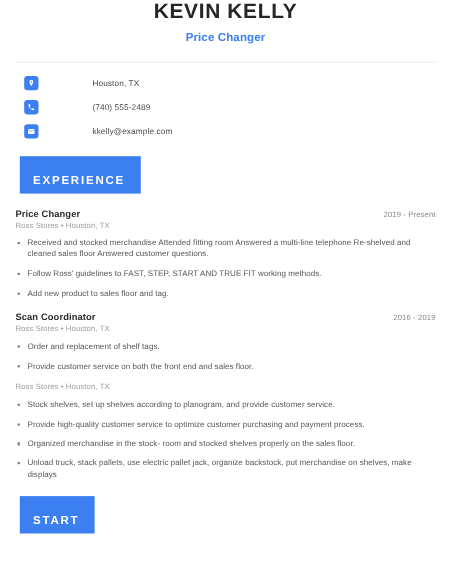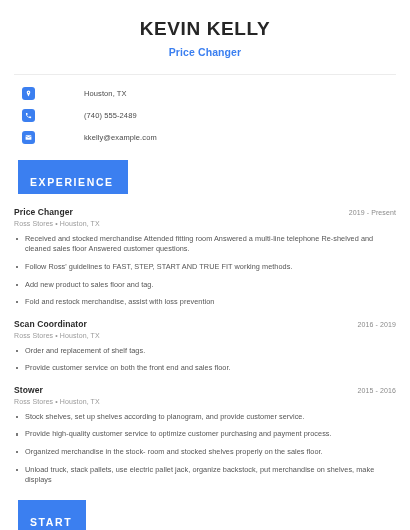--- a/index.html
+++ b/index.html
@@ -12,21 +12,21 @@
   }
   .page {
     width: 410px;
     height: 530px;
     background: #ffffff;
     padding: 0 14px;
     position: relative;
   }
 
   
-  .header { padding-top: 18px; text-align: center; }
+  .header { text-align: center; }
   .name {
     font-size: 19px;
     font-weight: bold;
     letter-spacing: 0.6px;
     color: #262626;
     line-height: 1.2;
   }
   .job-title {
     font-size: 10.5px;
     font-weight: bold;
@@ -179,41 +179,36 @@
       <div class="job">
         <div class="job-head">
           <span class="job-role">Price Changer</span>
           <span class="job-dates">2019 - Present</span>
         </div>
         <div class="job-meta">Ross Stores • Houston, TX</div>
         <ul class="bullets">
           <li>Received and stocked merchandise Attended fitting room Answered a multi-line telephone Re-shelved and cleaned sales floor Answered customer questions.</li>
           <li>Follow Ross' guidelines to FAST, STEP, START AND TRUE FIT working methods.</li>
           <li>Add new product to sales floor and tag.</li>
-          <li>Fold and restock merchandise, assist with loss prevention</li>
         </ul>
       </div>
 
       <div class="job">
         <div class="job-head">
           <span class="job-role">Scan Coordinator</span>
           <span class="job-dates">2016 - 2019</span>
         </div>
         <div class="job-meta">Ross Stores • Houston, TX</div>
         <ul class="bullets">
           <li>Order and replacement of shelf tags.</li>
           <li>Provide customer service on both the front end and sales floor.</li>
         </ul>
       </div>
 
       <div class="job">
-        <div class="job-head">
-          <span class="job-role">Stower</span>
-          <span class="job-dates">2015 - 2016</span>
-        </div>
         <div class="job-meta">Ross Stores • Houston, TX</div>
         <ul class="bullets">
           <li>Stock shelves, set up shelves according to planogram, and provide customer service.</li>
           <li>Provide high-quality customer service to optimize customer purchasing and payment process.</li>
           <li>Organized merchandise in the stock- room and stocked shelves properly on the sales floor.</li>
           <li>Unload truck, stack pallets, use electric pallet jack, organize backstock, put merchandise on shelves, make displays</li>
         </ul>
       </div>
 
     </div>

